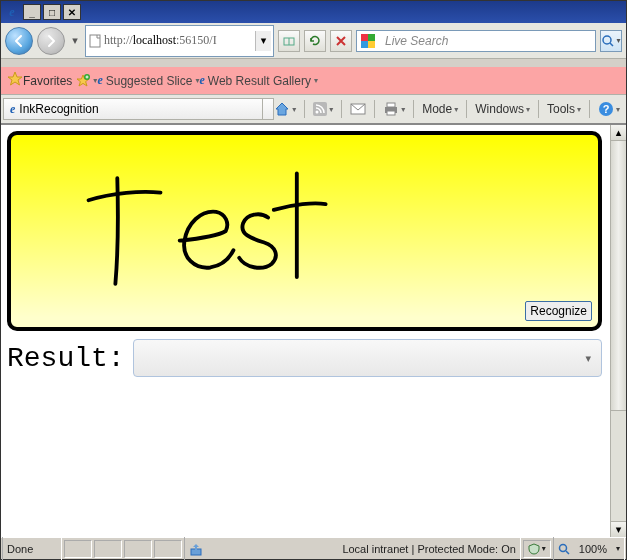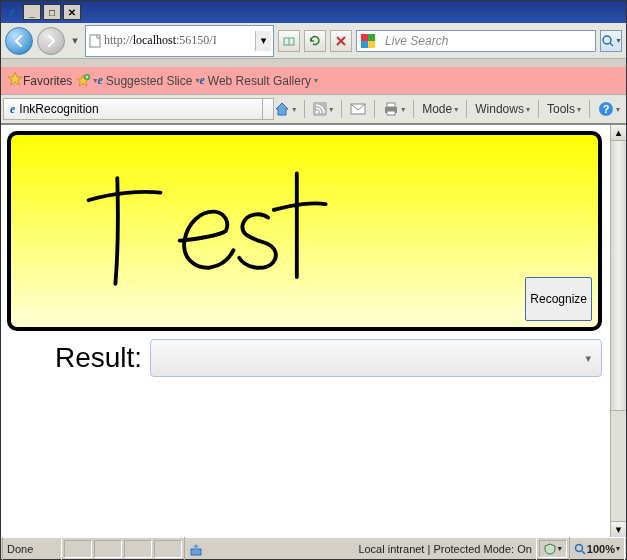--- a/index.html
+++ b/index.html
@@ -166,31 +166,31 @@
     height: 200px;
     border: 4px solid #000;
     border-radius: 10px;
     background: linear-gradient(#ffff00, #ffffcc 95%);
     position:relative;
   }
   .recognize-btn {
     position:absolute;
     right:6px; bottom:6px;
     font-size:12px;
-    padding:14px 4px;
+    padding:2px 4px;
     background:#eee;
     border:1px solid #3b6ea5;
     border-radius:2px;
   }
   .ink-svg { position:absolute; inset:0; width:100%; height:100%; }
   .resultrow {
     margin-top:8px;
     display:flex; align-items:center; gap:8px;
   }
-  .resultlabel { font-size:28px; font-family: Liberation Sans, sans-serif; margin-left: 48px; }
+  .resultlabel { font-size:28px; font-family: Liberation Mono, monospace; }
   .resultdrop {
     flex:1; height:38px;
     border:1px solid #b0c4de;
     border-radius:4px;
     background: linear-gradient(#f8f8f8,#e8e8e8);
     display:flex; align-items:center; justify-content:flex-end;
     padding-right:10px;
     color:#666;
   }
   .vscroll {
@@ -454,18 +454,18 @@
       <svg width="12" height="12" viewBox="0 0 12 12">
           <path d="M6 1 L11 3 L11 6 C11 9 8.5 11 6 11 C3.5 11 1 9 1 6 L1 3 Z" fill="#c8e0c8" stroke="#3a7a3a"></path>
         </svg>
       <span style="font-size:8px;margin-left:2px;">▾</span>
     </div>
     <div class="cell">
       <svg width="12" height="12" viewBox="0 0 12 12">
           <circle cx="5" cy="5" r="3.5" fill="none" stroke="#2a6dbb" stroke-width="1.5"></circle>
           <path d="M8 8 L11 11" stroke="#2a6dbb" stroke-width="1.5"></path>
         </svg>
-      <span style="margin:0 1px;font-weight:bold;">100%</span>
+      <span style="margin:0 9px;">100%</span>
       <span style="font-size:8px;">▾</span>
     </div>
   </div>
 
 </div>
 
 </body></html>

